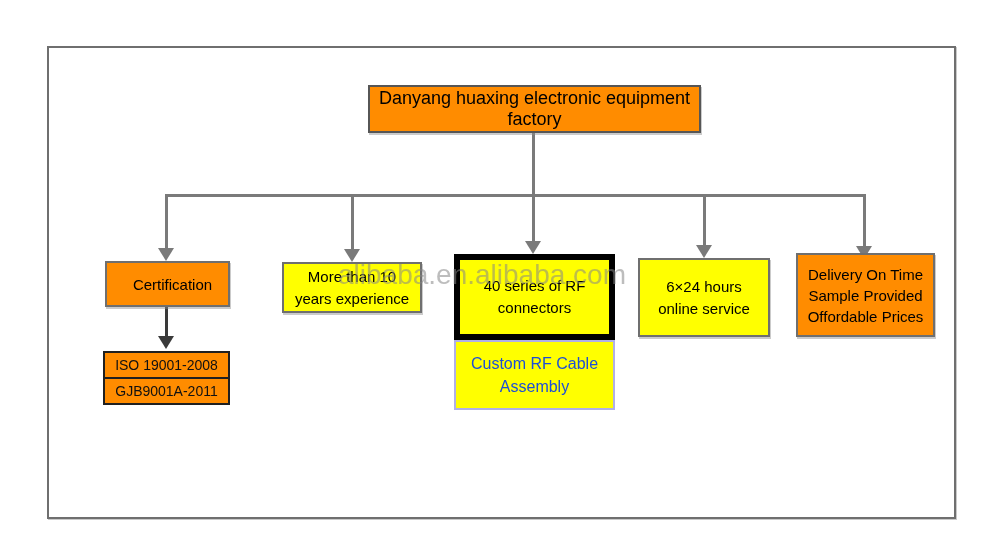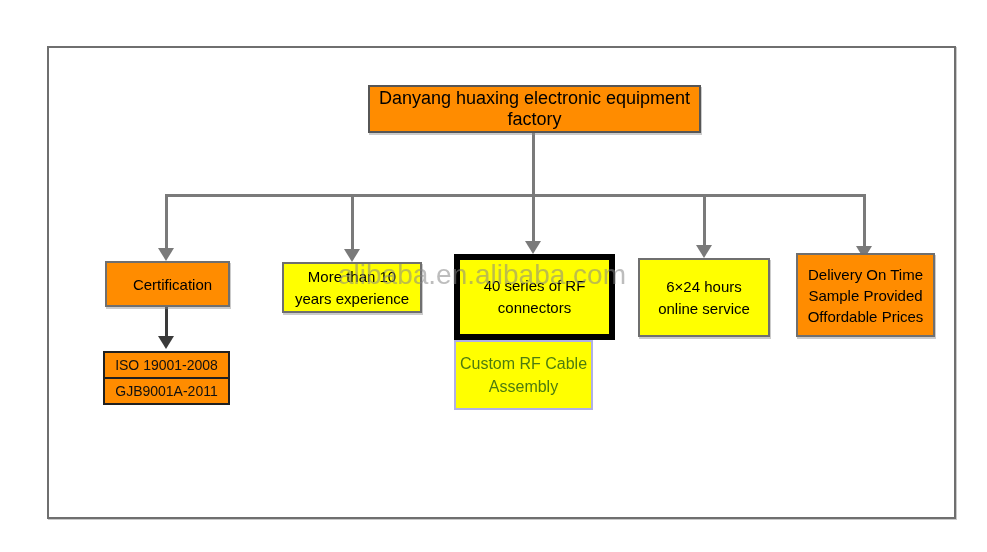--- a/index.html
+++ b/index.html
@@ -39,21 +39,21 @@
   .yellow { background: #ffff00; }
   .b-gray     { border: 2px solid #6f6f6f; box-shadow: 1px 2px 0 rgba(140,140,140,0.45); }
   .b-darkgray { border: 2px solid #565656; box-shadow: 1px 2px 0 rgba(140,140,140,0.45); }
   .b-dark     { border: 6px solid #000000; align-items: center; }
   .b-lavender { border: 2px solid #b0b0e6; }
 
   .top-box    { left: 368px; top: 85px;  width: 333px; height: 48px; font-size: 18px; }
   .cert-box   { left: 105px; top: 261px; width: 125px; height: 46px; font-size: 15px; padding-left: 10px; }
   .more-box   { left: 282px; top: 262px; width: 140px; height: 51px; font-size: 15px; line-height: 22px; }
   .series-box { left: 454px; top: 254px; width: 161px; height: 86px; font-size: 15px; line-height: 22px; }
-  .custom-box { left: 454px; top: 340px; width: 139px; height: 70px; font-size: 16px; line-height: 23px; color: #4d7c0f; }
+  .custom-box { left: 454px; top: 340px; width: 161px; height: 70px; font-size: 16px; line-height: 23px; color: #1d4ed8; }
   .hours-box  { left: 638px; top: 258px; width: 132px; height: 79px; font-size: 15px; line-height: 22px; }
   .deliv-box  { left: 796px; top: 253px; width: 139px; height: 84px; font-size: 15px; line-height: 21px; }
 
   .iso-box {
     position: absolute;
     left: 103px; top: 351px;
     width: 127px; height: 54px;
     box-sizing: border-box;
     border: 2px solid #202020;
     background: #ff8c00;

